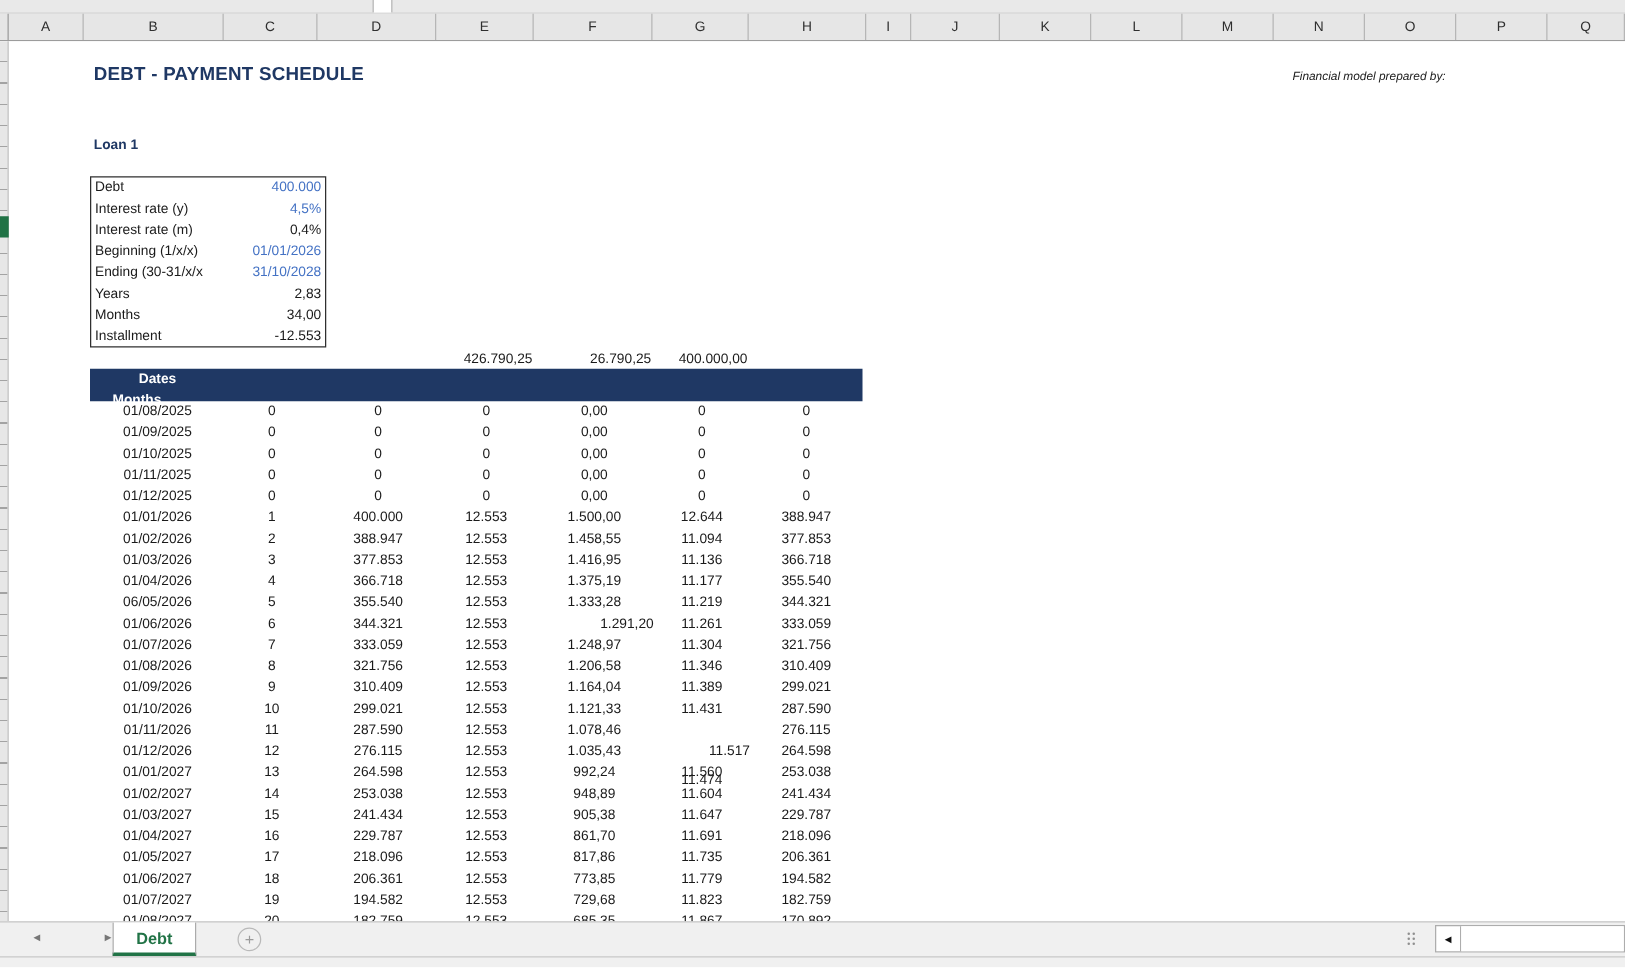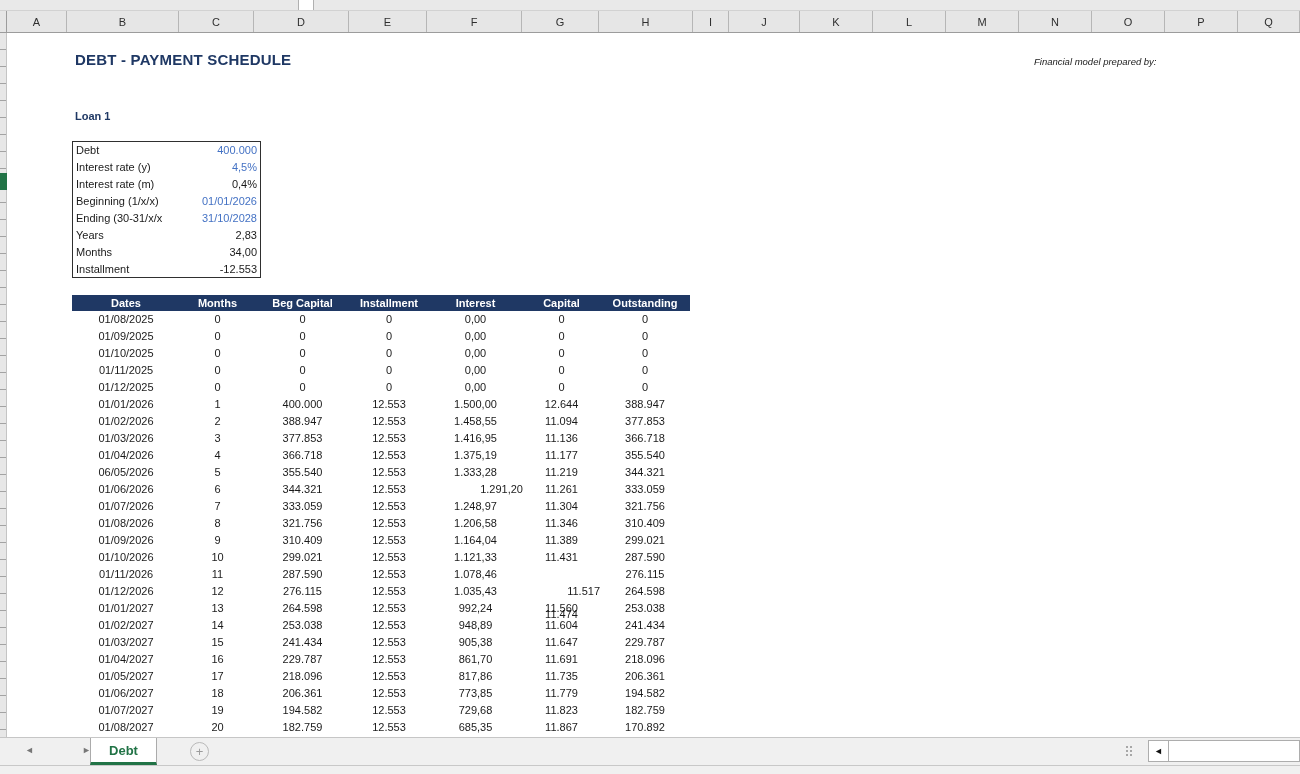--- a/index.html
+++ b/index.html
@@ -34,21 +34,21 @@
 
   .loan-box{position:absolute;left:72px;top:108px;width:189px;height:137px;border:1px solid #2f2f2f;box-sizing:border-box;background:#fff;}
   .paramrow{display:flex;justify-content:space-between;height:17px;line-height:17px;font-size:11px;padding:0 3px;color:#1a1a1a;}
   .val-blue{color:var(--blue);}
   .val-black{color:#1a1a1a;}
 
   .totals-row{position:absolute;left:72px;top:246px;height:16px;display:flex;font-size:11px;color:#1a1a1a;}
   .totcell{text-align:right;box-sizing:border-box;padding-right:2px;line-height:16px;}
 
   .sched{position:absolute;left:72px;top:262px;width:618px;}
-  .thead{display:flex;height:16px;background:var(--navy);}
+  .thead{display:flex;height:26px;background:var(--navy);flex-direction:column;}
   .hcell{color:#fff;font-weight:bold;font-size:11px;line-height:17px;text-align:center;box-sizing:border-box;}
   .trow{display:flex;height:17px;}
   .tcell{font-size:11px;line-height:17px;text-align:center;color:#1a1a1a;box-sizing:border-box;}
 
   
   .tab-bar{position:absolute;top:737px;left:0;width:1300px;height:28px;background:#f0f0f0;border-top:1px solid #c6c6c6;box-sizing:border-box;}
   .nav-arrow{position:absolute;top:7px;font-size:9px;color:#777;cursor:default;}
   .nav-left{left:25px;} .nav-right{left:82px;}
   .sheet-tab{position:absolute;left:90px;top:0;width:65px;height:24px;background:#fff;border-left:1px solid #ababab;border-right:1px solid #ababab;
              border-bottom:3px solid var(--green);box-sizing:content-box;display:flex;align-items:center;justify-content:center;}
@@ -135,20 +135,30 @@
         <div class="paramrow">
           <span>Months</span>
           <span class="val-black">34,00</span>
         </div>
         <div class="paramrow">
           <span>Installment</span>
           <span class="val-black">-12.553</span>
         </div>
       </div>
 
+    <div class="totals-row">
+
+    <div class="totcell" style="width: 108px;"></div>
+        <div class="totcell" style="width: 75px;"></div>
+        <div class="totcell" style="width: 95px;"></div>
+        <div class="totcell" style="width: 78px;">426.790,25</div>
+        <div class="totcell" style="width: 95px;">26.790,25</div>
+        <div class="totcell" style="width: 77px;">400.000,00</div>
+        <div class="totcell" style="width: 90px;"></div>
+      </div>
 
     <div class="sched">
       <div class="thead">
           <div class="hcell" style="width: 108px;">Dates</div>
           <div class="hcell" style="width: 75px;">Months</div>
           <div class="hcell" style="width: 95px;">Beg Capital</div>
           <div class="hcell" style="width: 78px;">Installment</div>
           <div class="hcell" style="width: 95px;">Interest</div>
           <div class="hcell" style="width: 77px;">Capital</div>
           <div class="hcell" style="width: 90px;">Outstanding</div>

